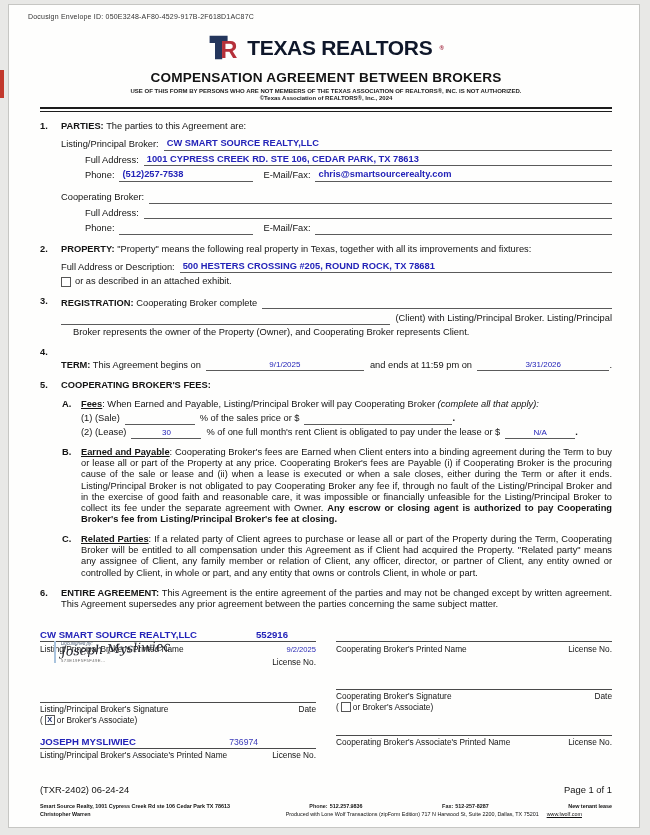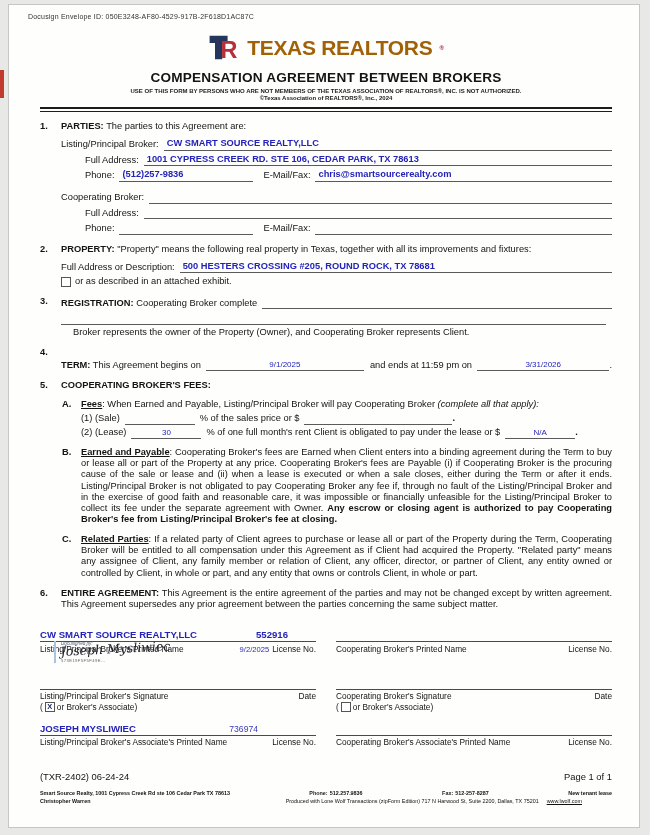--- a/index.html
+++ b/index.html
@@ -3,21 +3,21 @@
 <meta charset="utf-8">
 <style>
   html,body{margin:0;padding:0;background:#e8e8e6;font-family:"Liberation Sans",sans-serif;color:#141414;}
   .canvas{position:relative;width:650px;height:835px;background:#e8e8e6;overflow:hidden;}
   .redtab{position:absolute;left:0;top:70px;width:4px;height:28px;background:#c2392d;}
   .page{position:absolute;left:8px;top:4px;width:632px;height:824px;background:#fefefd;
         border:1px solid #c6c6c3;box-sizing:border-box;padding:8px 27px 0 31px;}
   .envelope{font-size:7px;color:#333;margin-left:-12px;letter-spacing:.2px;}
   
   .brandrow{display:flex;justify-content:center;align-items:center;gap:7px;margin-top:14px;}
-  .brandname{font-size:21px;font-weight:bold;color:#a16207;letter-spacing:-.3px;}
+  .brandname{font-size:21px;font-weight:bold;color:#0f172a;letter-spacing:-.3px;}
   .brandreg{font-size:6px;color:#9d1c34;vertical-align:14px;font-weight:bold;}
   .title{text-align:center;font-size:13.6px;font-weight:bold;margin-top:9px;letter-spacing:.2px;}
   .notice{text-align:center;font-size:6px;color:#222;margin-top:3px;font-weight:bold;}
   .copyright{text-align:center;font-size:6px;color:#222;margin-top:1px;font-weight:bold;}
   .rule{margin-top:6px;border-top:2.4px solid #1c1c1c;border-bottom:1px solid #1c1c1c;height:2.4px;}
   
   .sec{display:flex;margin-top:9px;font-size:9.3px;line-height:11.3px;}
   .sec>.n{width:21px;flex:none;font-weight:bold;}
   .sec>.b{flex:1;min-width:0;}
   .sub{display:flex;margin-top:8px;margin-left:22px;font-size:9.3px;line-height:11.3px;}
@@ -39,21 +39,21 @@
       text-align:center;vertical-align:-1px;font-weight:bold;color:#1c2d6b;background:#fff;flex:none;}
   .nw{white-space:nowrap;}
   
   .siggrid{display:grid;grid-template-columns:1fr 1fr;column-gap:20px;margin-top:16px;}
   .sigcol{position:relative;min-width:0;}
   .vline{display:flex;justify-content:space-between;align-items:flex-end;border-bottom:1px solid #4a4a4a;
          min-height:13.5px;padding-bottom:1px;font-size:9.6px;}
   .bv{color:#2323b8;font-weight:bold;}
   .bvl{color:#3a3ab8;}
   .lline{display:flex;justify-content:space-between;font-size:8.3px;padding-top:1.5px;align-items:baseline;}
-  .lright{display:flex;gap:3px;align-items:flex-end;}
+  .lright{display:flex;gap:3px;align-items:flex-end;flex-direction:column;}
   .datefill{font-size:7.6px;color:#2929b4;}
   .srow1{margin-bottom:4px;}
   .sigspace{height:31px;border-bottom:1px solid #4a4a4a;}
   .assoc{font-size:8.3px;margin-top:1px;display:flex;align-items:center;gap:2px;}
   .srow2{margin-bottom:8px;}
   .dsblock{position:absolute;left:14px;top:14px;border-left:2px solid #a9c4de;padding-left:5px;z-index:2;}
   .dscap{font-size:4.6px;color:#51617a;font-style:italic;}
   .dssig{font-family:"DejaVu Serif",serif;font-style:italic;font-size:12.5px;color:#20222a;
          transform:rotate(-3deg);transform-origin:left bottom;white-space:nowrap;line-height:12px;}
   .dsid{font-size:4.2px;color:#666;letter-spacing:.4px;}
@@ -98,21 +98,21 @@
         <div class="frow" style="margin-top:5px;">
           <span class="lbl">Listing/Principal Broker:</span>
           <span class="fill">CW SMART SOURCE REALTY,LLC</span>
         </div>
         <div class="frow ind">
           <span class="lbl">Full Address:</span>
           <span class="fill">1001 CYPRESS CREEK RD. STE 106, CEDAR PARK, TX  78613</span>
         </div>
         <div class="frow ind">
           <span class="lbl">Phone:</span>
-          <span class="fill" style="flex:none;width:128px;">(512)257-9836</span>
+          <span class="fill" style="flex:none;width:128px;">(512)257-7538</span>
           <span class="lbl" style="padding-left:10px;">E-Mail/Fax:</span>
           <span class="fill">chris@smartsourcerealty.com</span>
         </div>
         <div class="frow" style="margin-top:9px;">
           <span class="lbl">Cooperating Broker:</span>
           <span class="fill"></span>
         </div>
         <div class="frow ind">
           <span class="lbl">Full Address:</span>
           <span class="fill"></span>
@@ -145,20 +145,21 @@
     <div class="sec">
       <span class="n">3.</span>
       <div class="b">
         <div class="frow" style="margin-top:0;">
           <span class="lbl"><span class="hd">REGISTRATION:</span>
             <span>Cooperating Broker complete</span></span>
           <span class="fill"></span>
         </div>
         <div class="frow">
           <span class="fill" style="margin-right:6px;"></span>
+          <span class="nw">(Client) with Listing/Principal Broker. Listing/Principal</span>
         </div>
         <div style="margin-top:2px;padding-left:12px;">Broker represents the owner of the Property (Owner), and Cooperating Broker represents Client.</div>
       </div>
     </div>
 
     <div class="sec">
       <span class="n">4.</span>
       <div class="b">
         <div class="frow" style="margin-top:0;">
           <span class="lbl"><span class="hd">TERM:</span>

